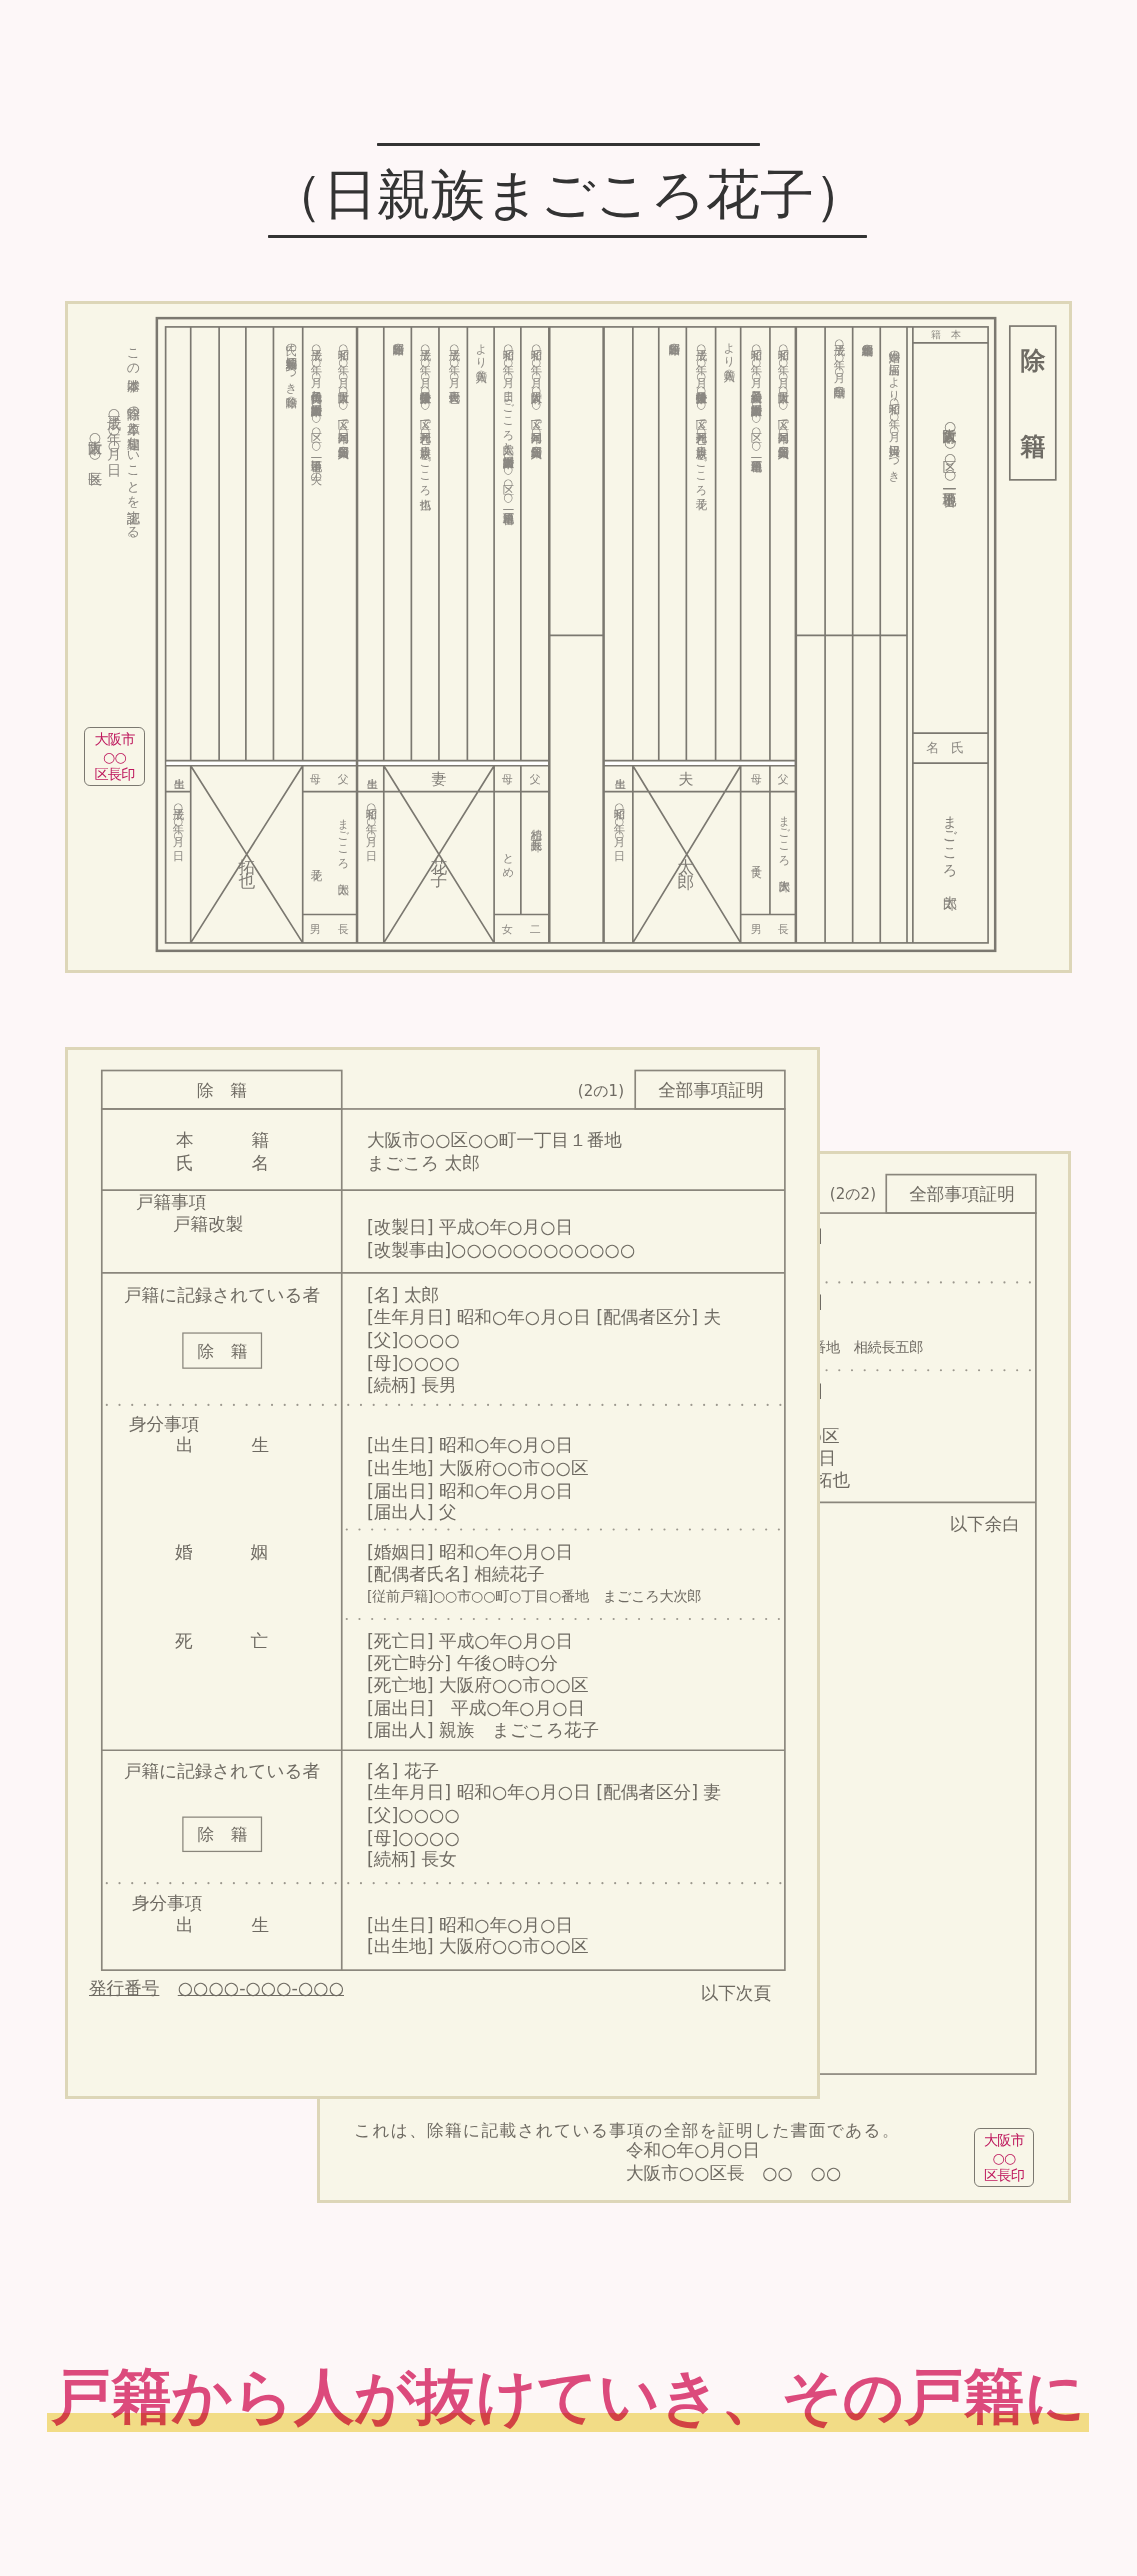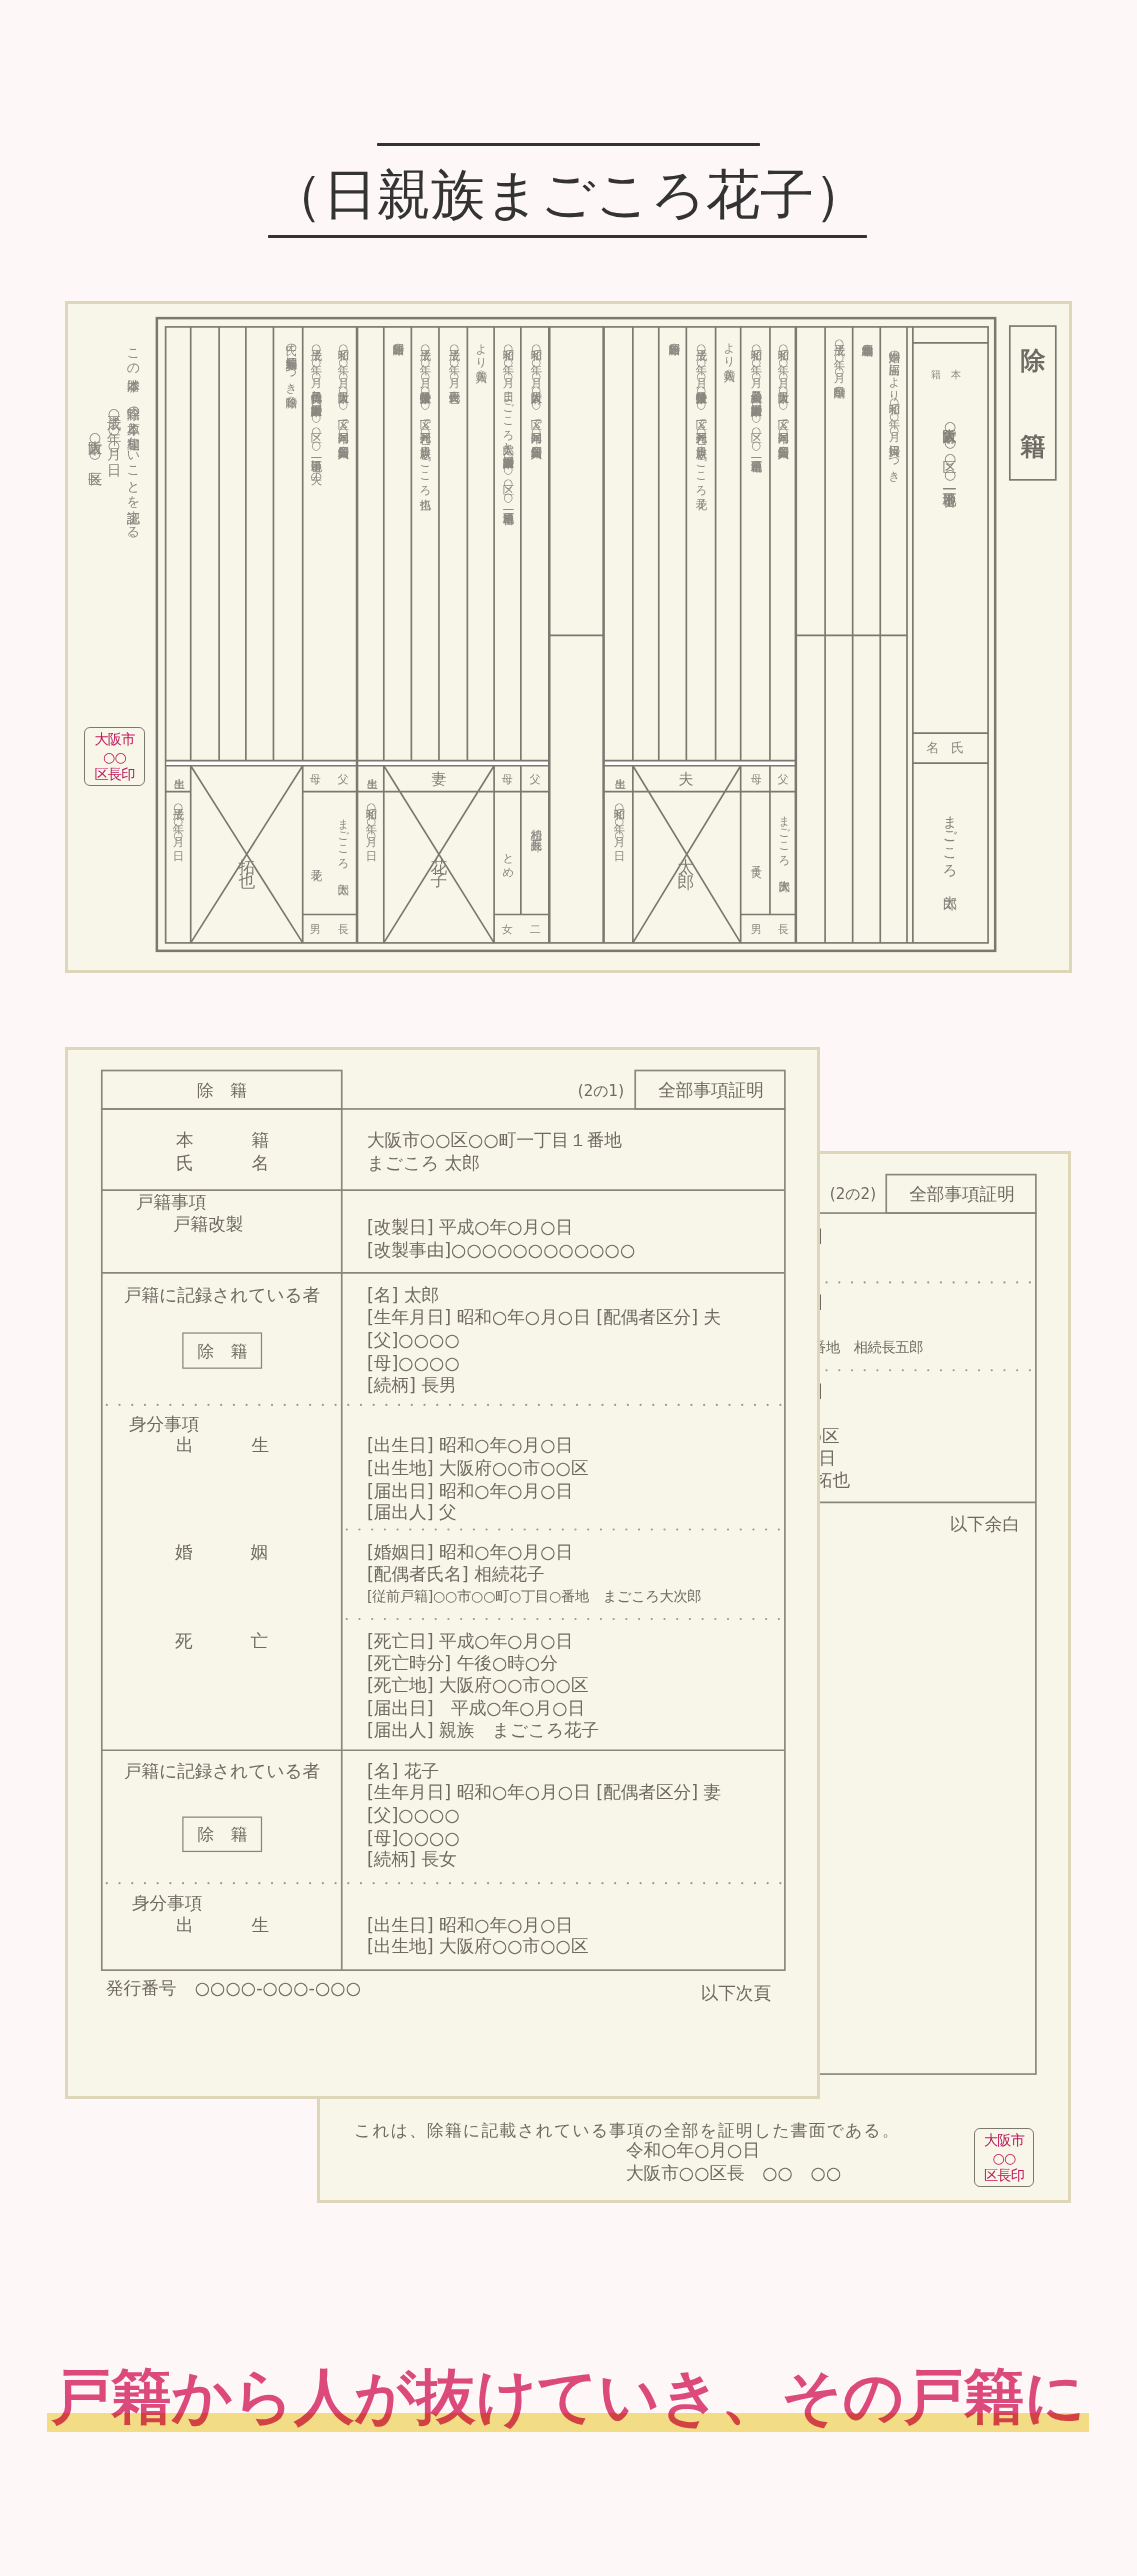--- a/index.html
+++ b/index.html
@@ -83,21 +83,21 @@
       <path d="M459 916V1128 M591 916V1128 M623 916V1094 M427 947H657 M591 1094H657 M459 916L591 1128 M591 916L459 1128"></path>
       <path d="M757 916V1128 M886 916V1128 M921 916V1094 M722 947H952 M886 1094H952 M757 916L886 1128 M886 916L757 1128"></path>
       <path d="M1092 410H1182 M1092 877H1182 M1092 913H1182"></path>
       <rect x="1208" y="390" width="55" height="184"></rect>
     </g>
   </svg>
 
   <div class="status-ch" style="top:347px;">除</div>
   <div class="status-ch" style="top:433px;">籍</div>
 
-  <div class="hz" style="left:914px;top:328px;width:74px;font-size:10px;line-height:14.2px;letter-spacing:10px;margin-top:40px;">本籍</div>
+  <div class="hz" style="left:914px;top:328px;width:74px;font-size:10px;line-height:14.2px;letter-spacing:10px;">本籍</div>
   <div class="vt big" style="left:942px;top:418px;">大阪府大阪市○○区○○一丁目一番地</div>
   <div class="hz" style="left:914px;top:740px;width:74px;font-size:13px;line-height:16.7px;letter-spacing:11.7px;">氏名</div>
   <div class="vt big" style="left:942px;top:805px;font-size:14.2px;">まごころ　太郎</div>
 
   <div class="vt" style="left:887px;top:343px;">婚姻の届出により昭和○年○月○日夫婦につき</div>
   <div class="vt" style="left:860px;top:336px;">本戸籍編製㊞</div>
   <div class="vt" style="left:832px;top:336px;">平成○年○月○日削除㊞</div>
 
   <div class="vt" style="left:776px;top:341px;">昭和○年○月○日大阪市○○区で同年同月○日父届出入籍㊞</div>
   <div class="vt" style="left:749px;top:341px;">昭和○年○月○日相続二女子と婚姻届出大阪市○○区○○一丁目一番地戸籍</div>
@@ -268,21 +268,21 @@
   <div class="tx" style="left:367px;top:1827px;">[母]○○○○</div>
   <div class="tx" style="left:367px;top:1848px;">[続柄] 長女</div>
   <div class="tx" style="left:132px;top:1892px;">身分事項</div>
   <div class="tx pair" style="left:176px;top:1914px;width:93px;">
     <span>出</span>
       <span>生</span>
   </div>
   <div class="tx" style="left:367px;top:1914px;">[出生日] 昭和○年○月○日</div>
   <div class="tx" style="left:367px;top:1935px;">[出生地] 大阪府○○市○○区</div>
 
-  <div class="tx" style="left:106px;top:1977px;">
+  <div class="tx" style="left:89px;top:1977px;text-decoration:underline;">
     <span>発行番号</span><span style="margin-left:18.4px;">○○○○-○○○-○○○</span>
   </div>
   <div class="tx right" style="left:652px;top:1982px;width:119px;">以下次頁</div>
 
   <div class="cap pink" style="top:2359px;">
     <span class="hl hl2">戸籍から人が抜けていき、その戸籍に</span>
   </div>
 
 </div>
 

